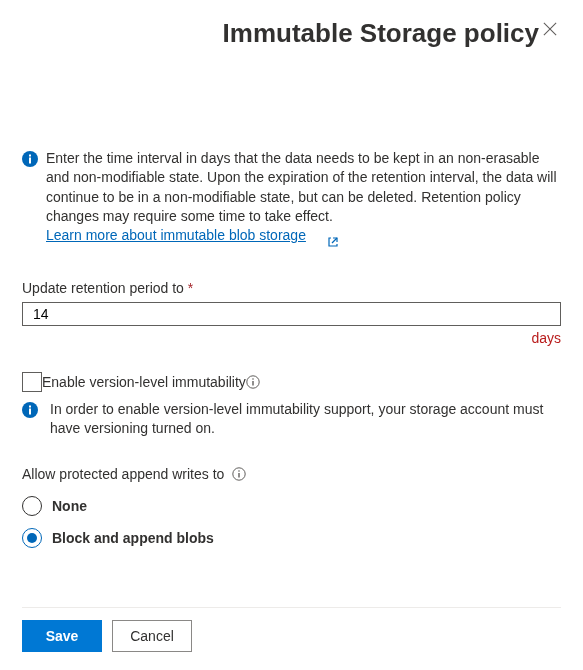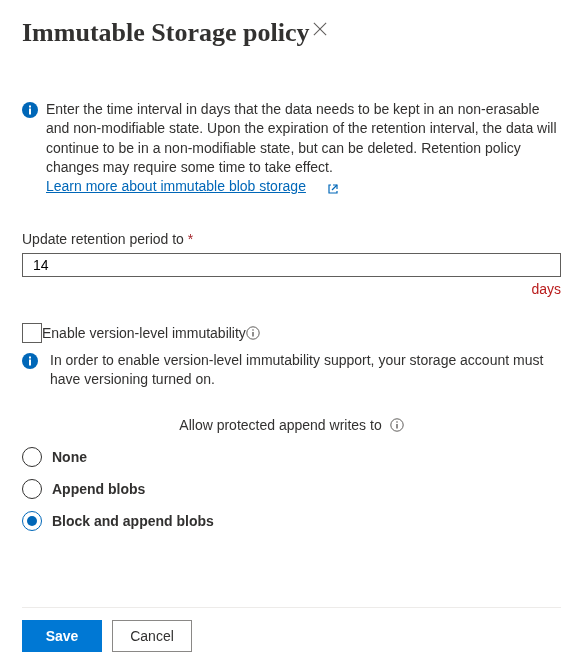--- a/index.html
+++ b/index.html
@@ -17,24 +17,23 @@
       position: relative;
     }
     .panel {
       padding: 18px 22px;
       display: flex;
       flex-direction: column;
       height: 100%;
     }
     .header {
       display: flex;
-      justify-content: flex-start;
+      justify-content: flex-end;
       align-items: flex-start;
-      margin-bottom: 52px;
-      font-family: Liberation Serif, serif;
+      margin-bottom: 100px;
     }
     .title {
       font-size: 26px;
       font-weight: 600;
       color: #323130;
     }
     .close-btn {
       background: none;
       border: none;
       cursor: pointer;
@@ -59,21 +58,21 @@
       margin-top: 2px;
     }
     .info-text {
       color: #323130;
       line-height: 1.38;
     }
     .learn-link {
       color: #0067b8;
       text-decoration: underline;
       display: inline-flex;
-      align-items: center;
+      align-items: flex-end;
       gap: 21px;
     }
     .ext-icon {
       width: 12px;
       height: 12px;
       display: inline-block;
     }
     .field-label {
       display: block;
       margin-bottom: 6px;
@@ -117,21 +116,20 @@
       display: flex;
       align-items: flex-start;
       gap: 12px;
       margin-bottom: 28px;
     }
     .radio-group-label {
       display: flex;
       align-items: center;
       gap: 8px;
       margin-bottom: 14px;
-      justify-content: center;
     }
     .radio-row {
       display: flex;
       align-items: center;
       gap: 10px;
       margin-bottom: 12px;
       font-weight: bold;
     }
     .radio {
       width: 20px;
@@ -264,24 +262,20 @@
         <circle cx="7" cy="4" r="0.8" fill="#605e5c" stroke="none"></circle>
       </svg>
     </span>
   </div>
 
   <div class="radio-row">
     <div class="radio"></div>
     <span>None</span>
   </div>
   <div class="radio-row">
-    <div class="radio"></div>
-    <span>Append blobs</span>
-  </div>
-  <div class="radio-row">
     <div class="radio selected"></div>
     <span>Block and append blobs</span>
   </div>
 
   <div class="footer">
     <button class="btn btn-primary">Save</button>
     <button class="btn btn-secondary">Cancel</button>
   </div>
 </div>
 

